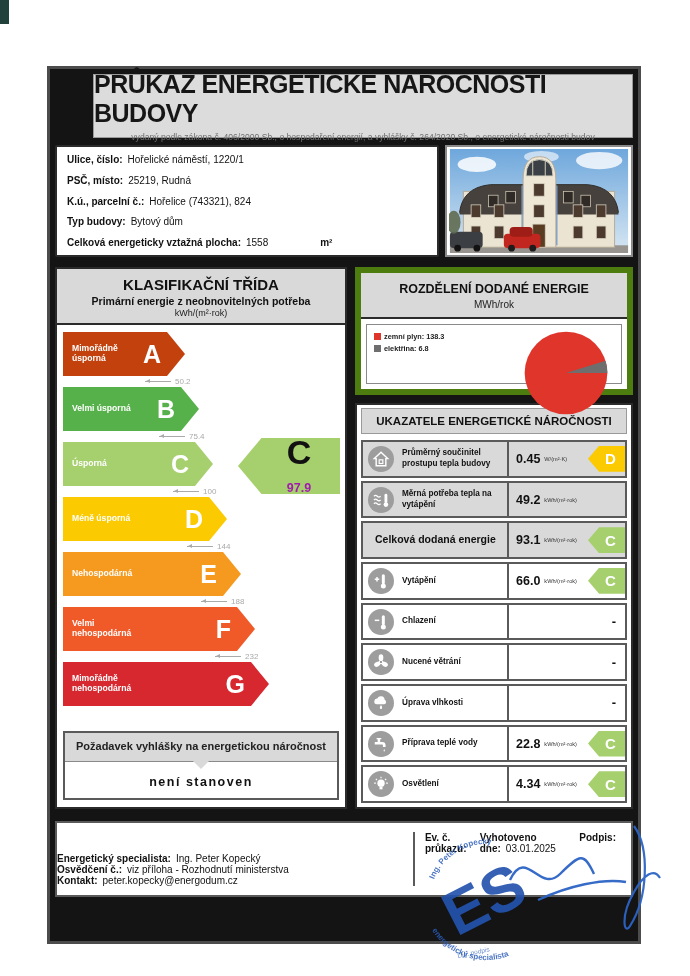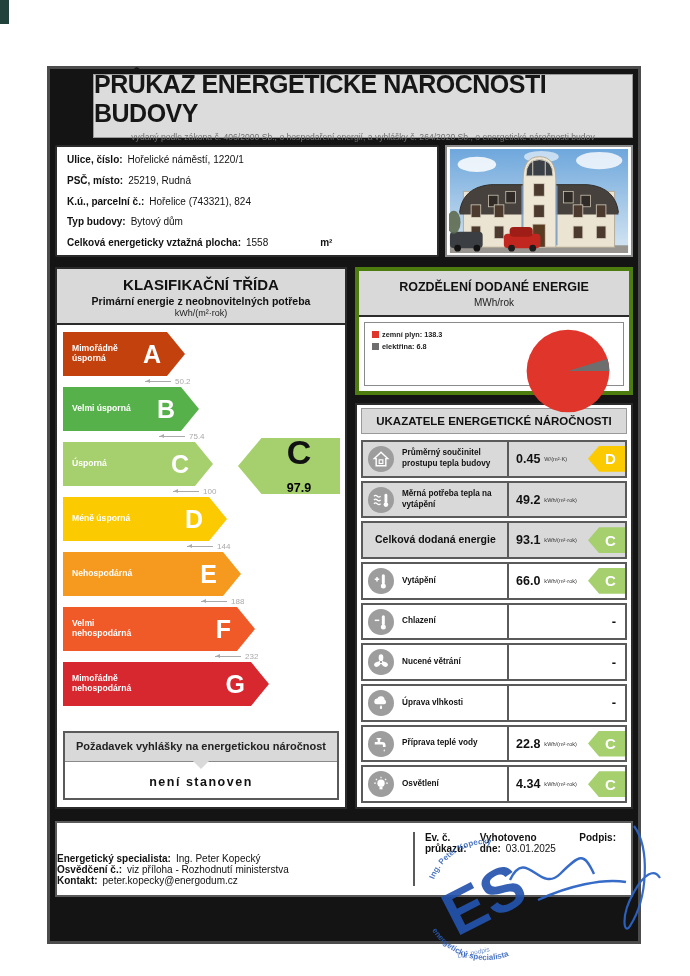--- a/index.html
+++ b/index.html
@@ -41,32 +41,32 @@
   .band-label { font-size:8.6px; font-weight:bold; line-height:1.15; padding-left:9px; width:86px; }
   .band-letter { position:absolute; right:24px; top:50%; transform:translateY(-50%);
                  font-size:25px; font-weight:bold; }
   .threshold { height:11px; display:flex; align-items:center; font-size:8px; color:#a9a9a9; }
   .tl-line { display:inline-block; width:26px; height:1px; background:#aaa; position:relative; margin-right:4px; }
   .tl-line::before { content:""; position:absolute; left:-1px; top:-2px; border:2.5px solid transparent; border-right:4px solid #aaa; }
   .result-arrow { position:absolute; right:5px; top:113px; width:102px; height:56px;
                   clip-path:polygon(0 50%, 23% 0, 100% 0, 100% 100%, 23% 100%);
                   display:flex; flex-direction:column; align-items:center; justify-content:center; padding-left:20px; }
   .result-letter { font-size:34px; font-weight:bold; color:#111; line-height:0.9; }
-  .result-value { font-size:12.5px; font-weight:bold; color:#000000; margin-top:14px; }
+  .result-value { font-size:12.5px; font-weight:bold; color:#a21caf; margin-top:14px; }
 
   .req-box { margin:2px 6px 7px; border:2px solid #5a5a5a; }
   .req-head { position:relative; background:#d9d9d9; border-bottom:1px solid #8a8a8a; text-align:center;
               font-size:11px; font-weight:bold; color:#222; padding:6px 10px 7px; line-height:1.35; }
   .req-head::after { content:""; position:absolute; left:50%; bottom:-8px; transform:translateX(-50%);
                      border:8px solid transparent; border-top:8px solid #d9d9d9; border-bottom:0; z-index:2; }
   .req-value { text-align:center; font-size:12.5px; font-weight:bold; letter-spacing:1.5px; color:#111; padding:13px 0 9px; background:#fff; }
 
   
   .right-col { flex:1; display:flex; flex-direction:column; gap:8px; }
-  .dist-panel { background:#fff; border:4px solid #4d7c0f; height:128px; display:flex; flex-direction:column; }
+  .dist-panel { background:#fff; border:6px solid #4d7c0f; height:128px; display:flex; flex-direction:column; }
   .dp-header { background:#d9d9d9; border-bottom:2px solid #2b2b2b; text-align:center; padding:9px 4px 7px; }
   .dp-title { font-size:12.5px; font-weight:bold; color:#111; }
   .dp-unit { font-size:10px; color:#222; margin-top:3px; }
   .dp-body { position:relative; margin:5px; flex:1; border:1px solid #8a8a8a; background:#fff; }
   .legend { position:absolute; left:7px; top:7px; }
   .legend-item { display:flex; align-items:center; font-size:7.3px; font-weight:bold; color:#222; margin-bottom:3px; }
   .legend-swatch { width:7px; height:7px; margin-right:3px; display:inline-block; }
   .pie { position:absolute; right:8px; top:1px; width:94px; height:94px; }
 
   .ind-panel { background:#fff; border:2px solid #2b2b2b; flex:1; padding:3px 4px 4px; display:flex; flex-direction:column; }

